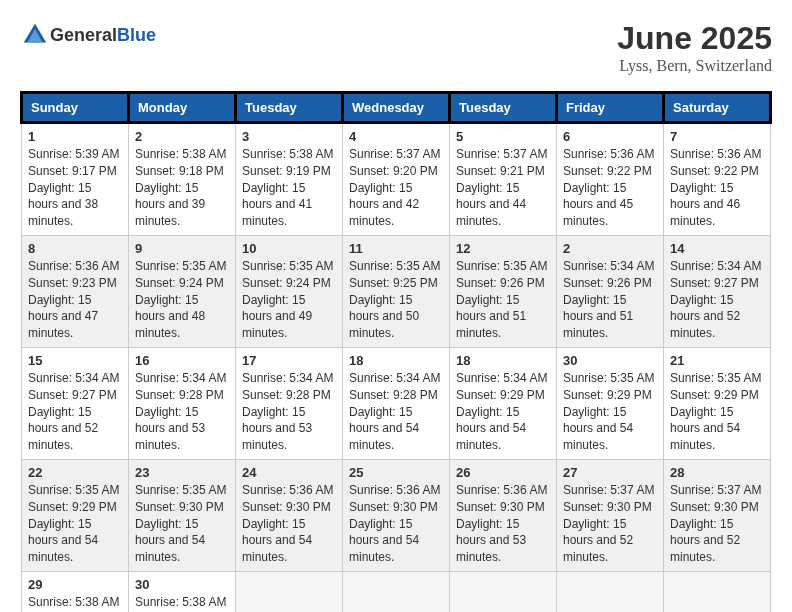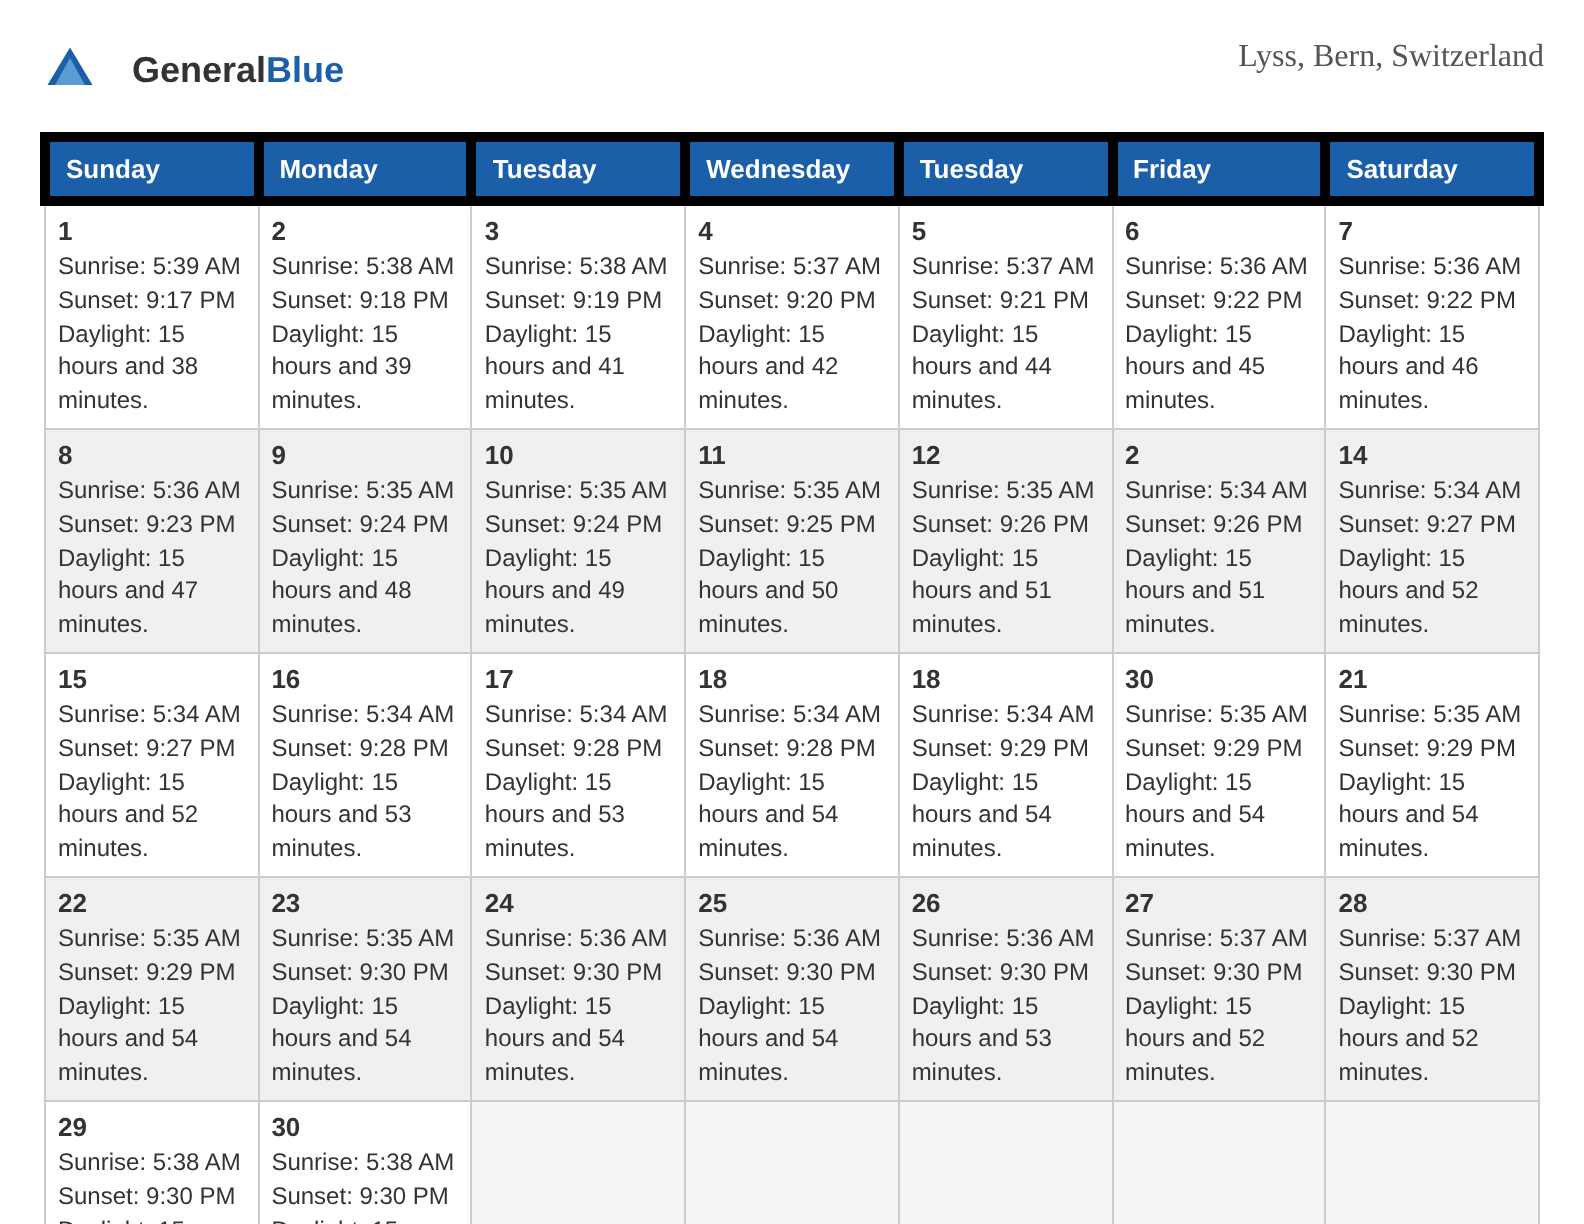--- a/index.html
+++ b/index.html
@@ -12,21 +12,21 @@
     }
     .header-area {
       display: flex;
       justify-content: space-between;
       align-items: flex-start;
       margin-bottom: 16px;
     }
     .logo {
       display: flex;
       align-items: center;
-      gap: 16px;
+      gap: 0;
     }
     .logo-text-general {
       font-size: 18px;
       font-weight: bold;
       color: #333;
     }
     .logo-text-blue {
       font-size: 18px;
       font-weight: bold;
       color: #1a5fa8;
@@ -53,21 +53,21 @@
       border-collapse: collapse;
       font-size: 11px;
     }
     .calendar th {
       background-color: #1a5fa8;
       color: #fff;
       text-align: left;
       padding: 6px 8px;
       font-size: 13px;
       font-weight: bold;
-      border: 5px solid #000000;
+      border: 3px solid #000000;
     }
     .calendar td {
       vertical-align: top;
       border: 1px solid #ccc;
       padding: 5px 6px;
       width: 14.28%;
       height: 80px;
       background: #fff;
     }
     .calendar td.empty {
@@ -98,20 +98,21 @@
       <polygon points="20,5 35,30 5,30" fill="#1a5fa8"></polygon>
       <polygon points="20,12 30,30 10,30" fill="#5b9bd5"></polygon>
     </svg>
     <div>
       <div>
         <span class="logo-text-general">General</span><span class="logo-text-blue">Blue</span>
       </div>
     </div>
   </div>
   <div class="title-area">
+    <div class="month-title">June 2025</div>
     <div class="location-title">Lyss, Bern, Switzerland</div>
   </div>
 </div>
 
 <table class="calendar">
   <thead>
     <tr>
     <th>Sunday</th>
         <th>Monday</th>
         <th>Tuesday</th>

